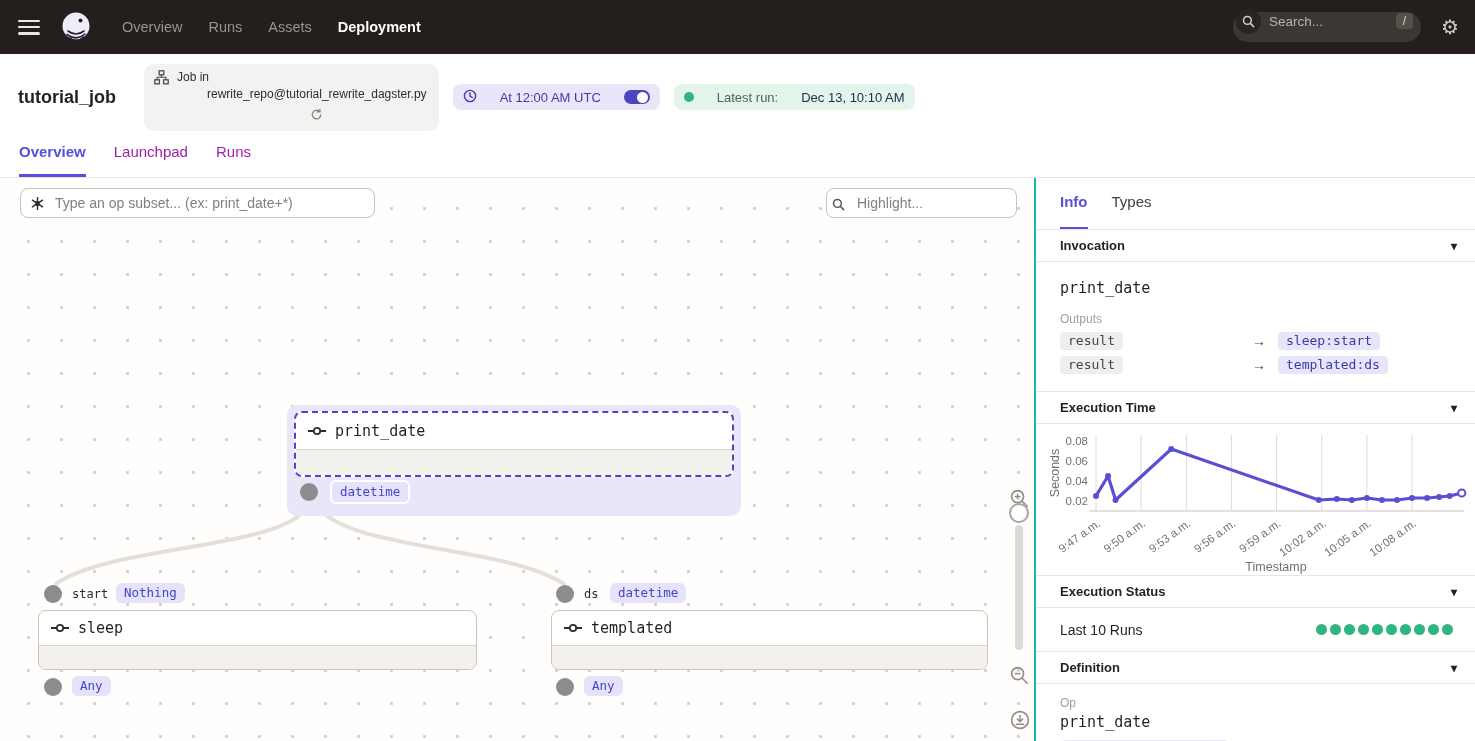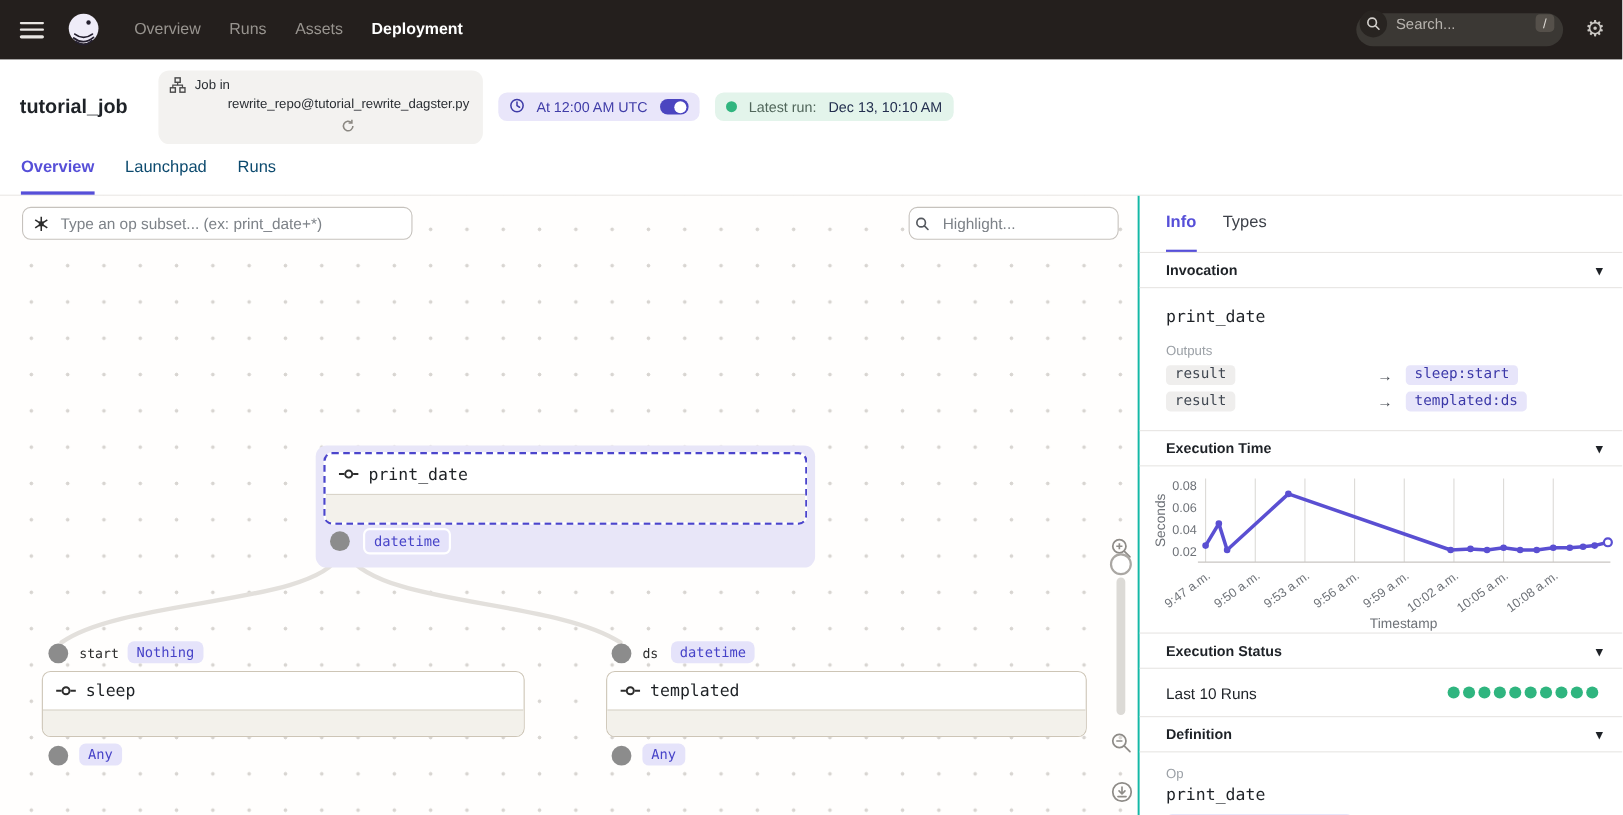--- a/index.html
+++ b/index.html
@@ -21,32 +21,32 @@
   .search-ph { color:#b7b3ae; font-size:13.5px; margin-left:8px; flex:1; }
   .kbd { background:#55504a; color:#dedad5; font-size:12px; border-radius:4px; padding:1px 7px; }
   .gear { color:#cbc8c4; font-size:20px; line-height:1; cursor:pointer; }
 
   
   .jobheader { height:86px; display:flex; align-items:center; padding:0 18px; }
   .jobtitle { font-size:18px; font-weight:700; margin-right:28px; }
   .jobpill { background:#f3f2f0; border-radius:10px; padding:6px 12px 7px 10px; display:flex; gap:8px; cursor:pointer; }
   .jobpill .jp-line1 { font-size:12px; color:#2a2e33; }
   .jobpill .jp-line2 { font-size:12px; color:#2a2e33; margin:3px 0 0 30px; display:flex; align-items:center; gap:7px;flex-direction:column; }
-  .pill { display:flex; align-items:center; gap:11px; height:26px; border-radius:8px; padding:0 10px; font-size:13px; margin-left:14px; cursor:pointer; }
+  .pill { display:flex; align-items:center; gap:23px; height:26px; border-radius:8px; padding:0 10px; font-size:13px; margin-left:14px; cursor:pointer; }
   .schedpill { background:#e9e6fa; color:#403da8; }
   .toggle { width:26px; height:14px; background:#4b45c0; border-radius:7px; position:relative; cursor:pointer; }
   .toggle .knob { position:absolute; right:1.5px; top:1.5px; width:11px; height:11px; background:#fff; border-radius:50%; }
   .latestpill { background:#e3f4eb; }
   .latestpill .rundot { width:10px; height:10px; border-radius:50%; background:#31b57f; }
   .latestpill .lr-label { color:#51665b; }
   .latestpill .lr-value { color:#232f4f; }
 
   
   .tabbar { height:38px; border-bottom:1px solid #e6e4e2; display:flex; gap:28px; padding-left:19px; }
-  .tabbar .tab { font-size:15px; color:#0c4a6e; display:flex; align-items:flex-start; padding-top:3px; cursor:pointer; border-bottom:3px solid transparent; }
+  .tabbar .tab { font-size:15px; color:#a21caf; display:flex; align-items:flex-start; padding-top:3px; cursor:pointer; border-bottom:3px solid transparent; }
   .tabbar .tab.active { color:#564fd8; font-weight:600; border-bottom-color:#564fd8; }
 
   
   .main { display:flex; height:563px; }
   .graphpane { position:relative; width:1034px; height:563px; overflow:hidden;
     background-color:#fffefd;
     background-image:radial-gradient(circle,#d8d5d1 1.6px,transparent 1.9px);
     background-size:33px 33px; background-position:12px 14px; }
   .gp-input { position:absolute; height:30px; border:1px solid #c6c2bd; border-radius:8px; background:#fff; font-size:14px; color:#30343a; padding:0 10px 0 34px; outline:none; font-family:"Liberation Sans",sans-serif; }
   .gp-input::placeholder { color:#7d8288; opacity:1; }

